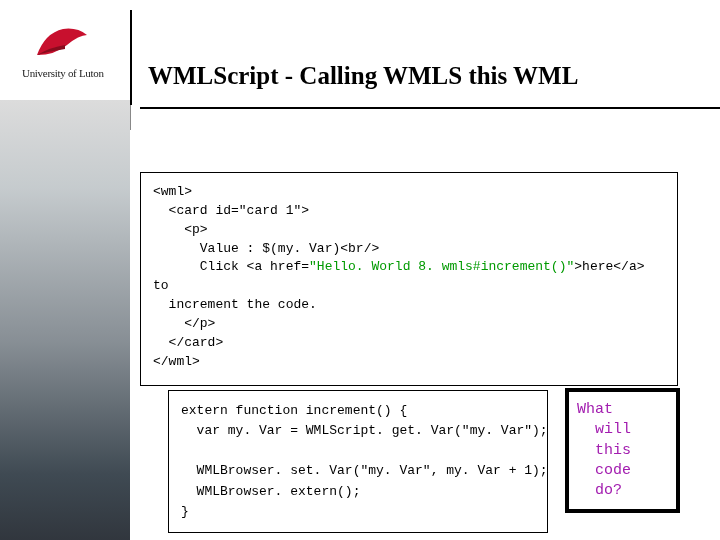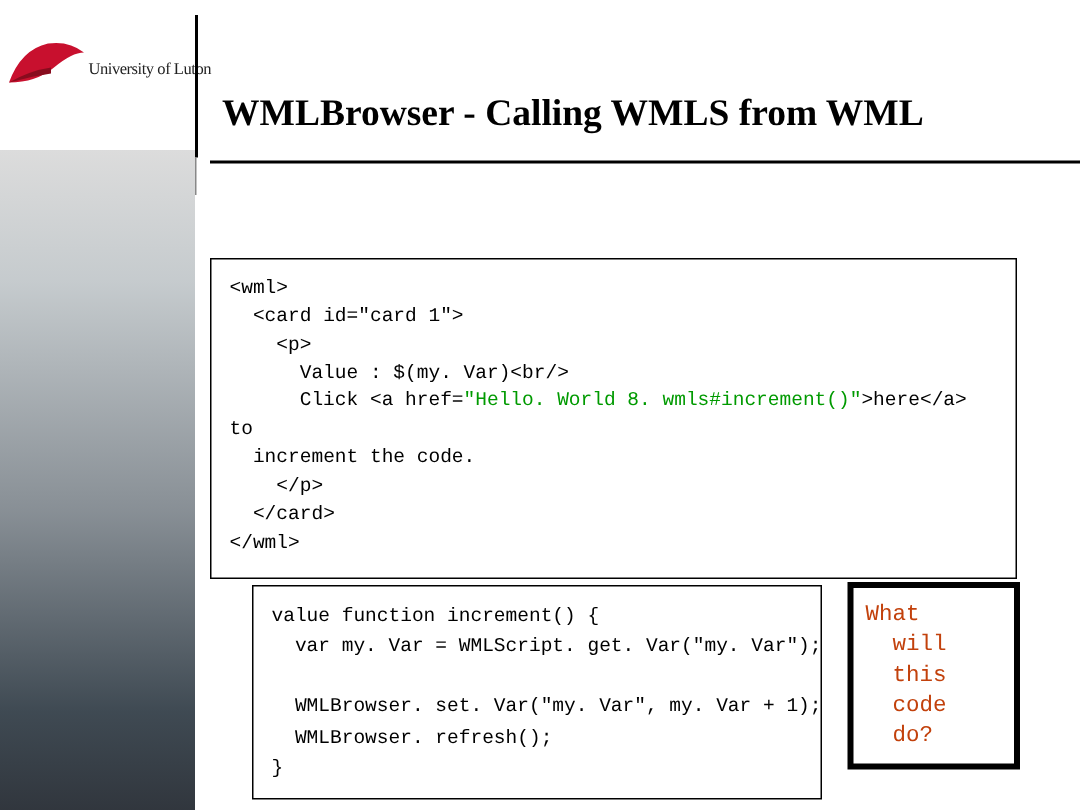--- a/index.html
+++ b/index.html
@@ -14,24 +14,24 @@
     position: absolute;
     left: 0;
     top: 100px;
     width: 130px;
     height: 440px;
     background: linear-gradient(to bottom, #d8d8d8 0%, #bfc5c8 20%, #7a8289 55%, #2a3640 85%, #1a2028 100%);
     opacity: 0.9;
   }
   .logo {
     position: absolute;
-    left: 4px;
+    left: 22px;
     top: 25px;
     display: flex;
-    flex-direction: row;
+    flex-direction: column;
     align-items: center;
   }
   .logo-mark {
     width: 55px;
     height: 38px;
     position: relative;
     margin-bottom: 4px;
   }
   .logo-mark svg { display: block; }
   .logo-text {
@@ -105,21 +105,21 @@
     position: absolute;
     left: 565px;
     top: 388px;
     width: 115px;
     border: 4px solid #000;
     background: #fff;
     padding: 8px 4px 8px 8px;
     font-family: 'Courier New', Courier, monospace;
     font-size: 15px;
     line-height: 1.35;
-    color: #c2410c;
+    color: #a21caf;
     white-space: pre;
   }
   .href { color: #009a00; }
 </style>
 </head>
 <body>
 
 <div class="bg-strip"></div>
 
 <div class="logo">
@@ -128,38 +128,38 @@
       <path d="M2 30 Q 10 8 28 4 Q 42 2 52 10 Q 44 10 32 20 Q 20 30 2 30 Z" fill="#c8102e"></path>
       <path d="M2 30 Q 16 22 30 20 L 30 24 Q 16 26 2 30 Z" fill="#880c1e"></path>
     </svg>
   </div>
   <div class="logo-text">University of Luton</div>
 </div>
 
 <div class="vline1"></div>
 <div class="vline2"></div>
 
-<div class="title">WMLBrowser - Calling WMLS from WML</div>
+<div class="title">WMLScript - Calling WMLS this WML</div>
 
 <div class="hr"></div>
 
 <div class="codebox1"><span>&lt;wml&gt;</span>
 <span>  &lt;card id="card 1"&gt;</span>
 <span>    &lt;p&gt;</span>
 <span>      Value : $(my. Var)&lt;br/&gt;</span>
 <span><span>      Click &lt;a href=</span><span class="href">"Hello. World 8. wmls#increment()"</span><span>&gt;here&lt;/a&gt; to</span></span>
 <span>  increment the code.</span>
 <span>    &lt;/p&gt;</span>
 <span>  &lt;/card&gt;</span>
 <span>&lt;/wml&gt;</span></div>
 
-<div class="codebox2"><span>value function increment() {</span>
+<div class="codebox2"><span>extern function increment() {</span>
 <span>  var my. Var = WMLScript. get. Var("my. Var");</span>
 <span></span>
 <span>  WMLBrowser. set. Var("my. Var", my. Var + 1);</span>
-<span>  WMLBrowser. refresh();</span>
+<span>  WMLBrowser. extern();</span>
 <span>}</span></div>
 
 <div class="codebox3"><span>What</span>
 <span>  will</span>
 <span>  this</span>
 <span>  code</span>
 <span>  do?</span></div>
 
 </body></html>

